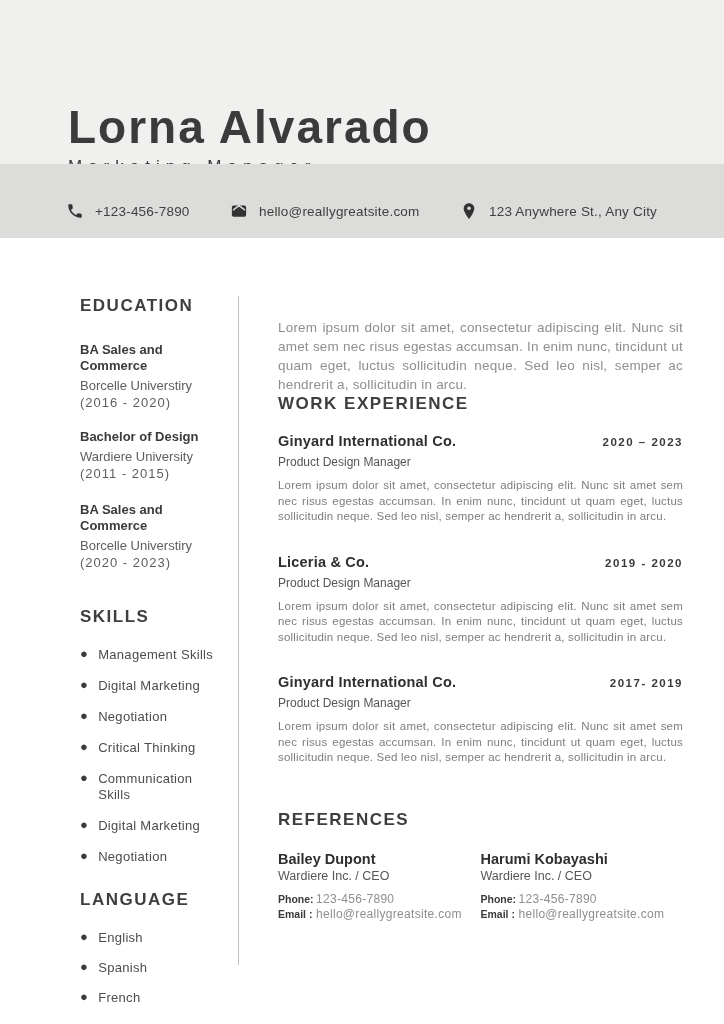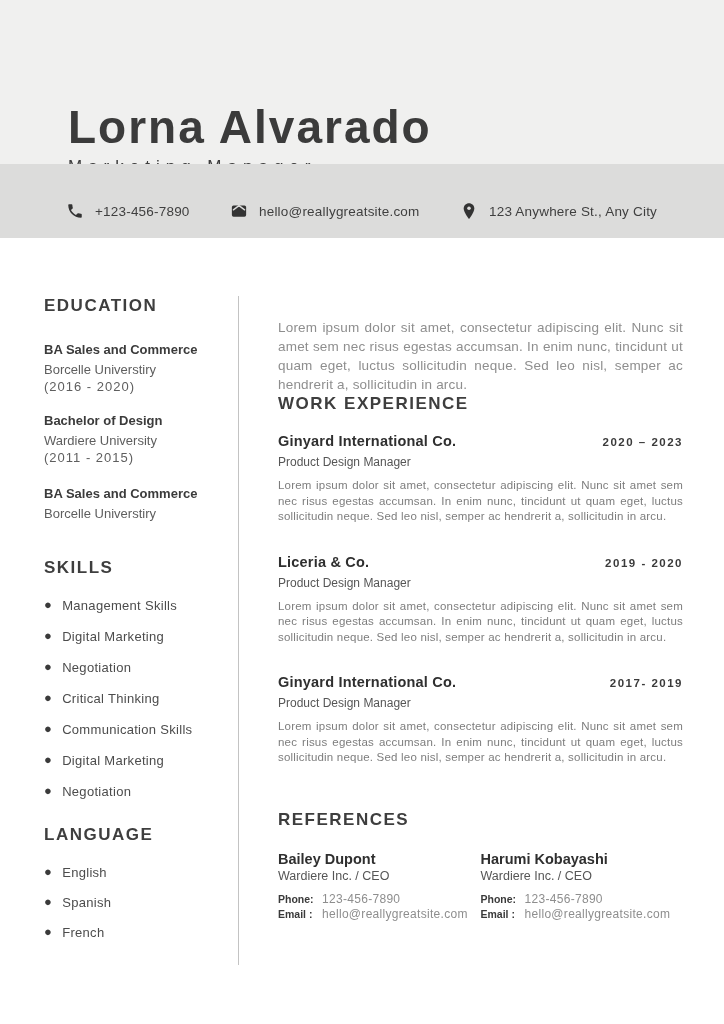--- a/index.html
+++ b/index.html
@@ -62,20 +62,21 @@
   .ci-phone { left: 66px; }
   .ci-email { left: 230px; }
   .ci-address { left: 460px; }
   .cicon { width: 18px; height: 18px; flex: 0 0 auto; }
 
   
   .content {
     position: relative;
     display: flex;
     height: 780px;
+    padding-left: 36px;
   }
   .divider {
     position: absolute;
     left: 238px;
     top: 58px;
     width: 1px;
     height: 669px;
     background: #c3c3c3;
   }
   .col-left {
@@ -197,21 +198,20 @@
   }
   .ref-position {
     font-size: 12.5px;
     color: #565656;
     line-height: 16px;
   }
   .ref-contacts { margin-top: 8px; }
   .ref-line {
     display: flex;
     align-items: baseline;
-    gap: 6px;
     line-height: 15px;
   }
   .ref-label {
     font-size: 10.5px;
     font-weight: 700;
     color: #3a3a3a;
     min-width: 38px;
   }
   .ref-value {
     font-size: 12px;
@@ -264,20 +264,21 @@
         <div class="years">(2016 - 2020)</div>
       </div>
       <div class="edu-item edu-2">
         <div class="degree">Bachelor of Design</div>
         <div class="school">Wardiere University</div>
         <div class="years">(2011 - 2015)</div>
       </div>
       <div class="edu-item edu-3">
         <div class="degree">BA Sales and Commerce</div>
         <div class="school">Borcelle Universtiry</div>
+        <div class="years">(2020 - 2023)</div>
       </div>
 
       <h2 class="section skills-heading">SKILLS</h2>
       <ul class="dotlist">
         <li>
             <span class="bullet">●</span>
             <span>Management Skills</span>
           </li>
         <li>
             <span class="bullet">●</span>

